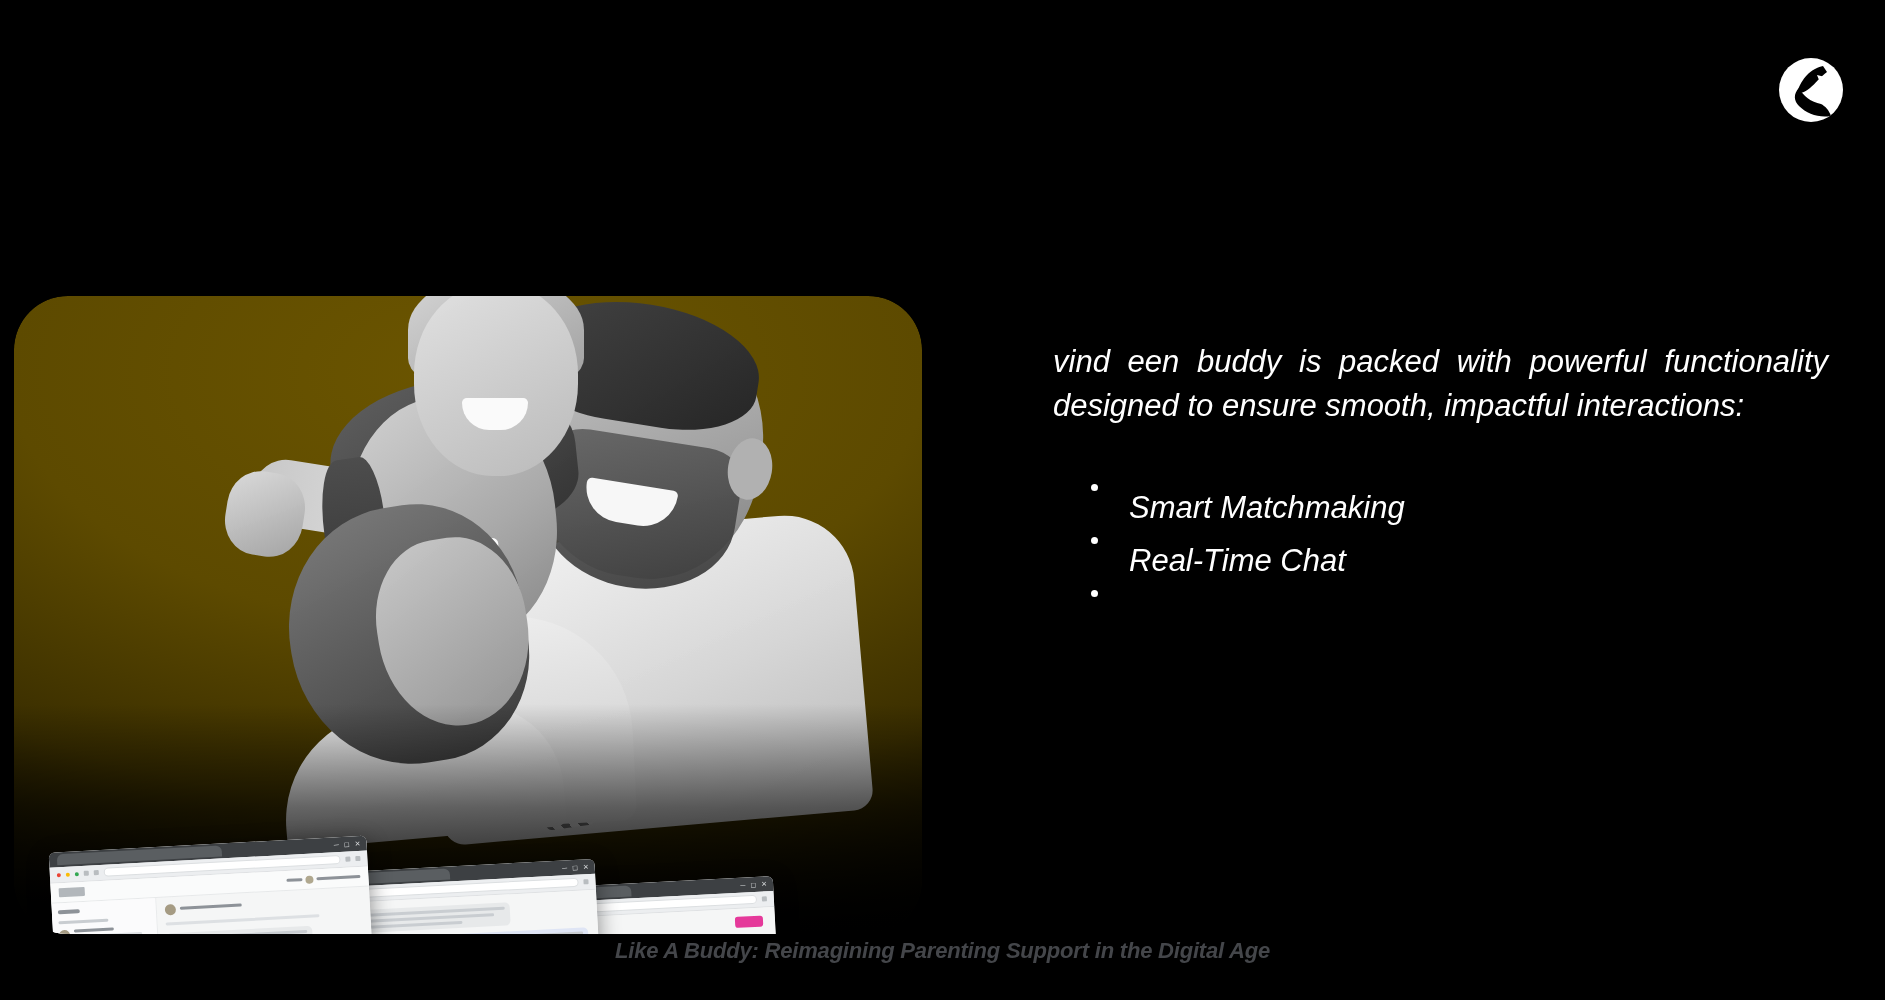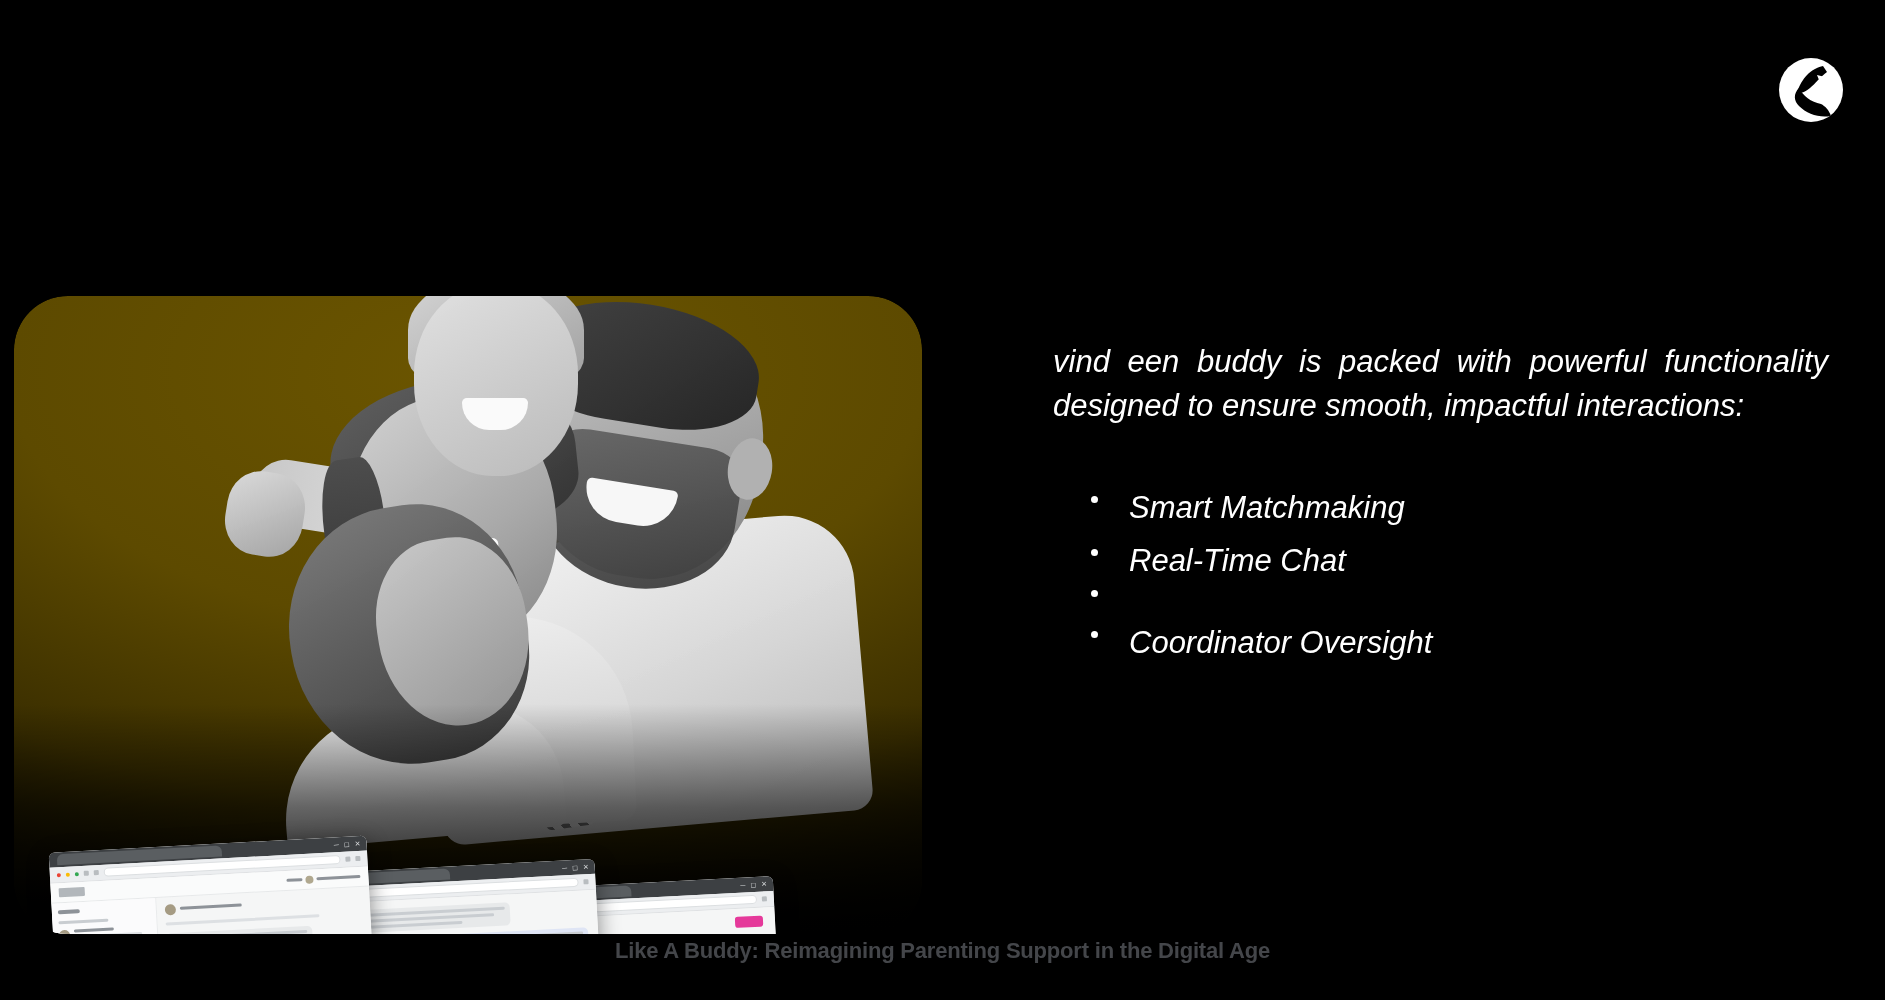--- a/index.html
+++ b/index.html
@@ -274,38 +274,39 @@
     font-style:italic;
   }
   #intro {
     font-size:31px; line-height:1.42;
     color:#ffffff; text-align:justify;
     width:775px;
     font-weight:400;
   }
   #feature-list { list-style:none; margin-top:64px; }
   #feature-list li {
-    display:flex; align-items:center;
+    display:flex; align-items:flex-start;
     font-size:31px; line-height:1; color:#ffffff;
     margin-bottom:22px;
   }
   .bullet-dot {
     width:7px; height:7px; border-radius:50%;
     background:#ffffff; margin:0 31px 0 38px;
     flex:0 0 auto; position:relative; top:-8px;
   }
 
   
   #footer-caption {
     position:absolute;
     left:0; right:0; top:938px;
     text-align:center;
     font-size:22px; font-weight:700;
     color:#44464a;
     letter-spacing:-0.2px;
+    font-style:italic;
   }
 </style>
 </head>
 <body>
 
 <div id="slide">
 
 
   <div id="brand-logo">
     <svg viewBox="0 0 64 64" aria-hidden="true">
@@ -453,22 +454,18 @@
         <span class="bullet-dot"></span>
         <span>Smart Matchmaking</span>
       </li>
       <li>
         <span class="bullet-dot"></span>
         <span>Real-Time Chat</span>
       </li>
       <li>
         <span class="bullet-dot"></span>
       </li>
-      <li>
-        <span class="bullet-dot"></span>
-        <span>Coordinator Oversight</span>
-      </li>
     </ul>
   </div>
 
   <div id="footer-caption">Like A Buddy: Reimagining Parenting Support in the Digital Age</div>
 
 </div>
 
 </body></html>

